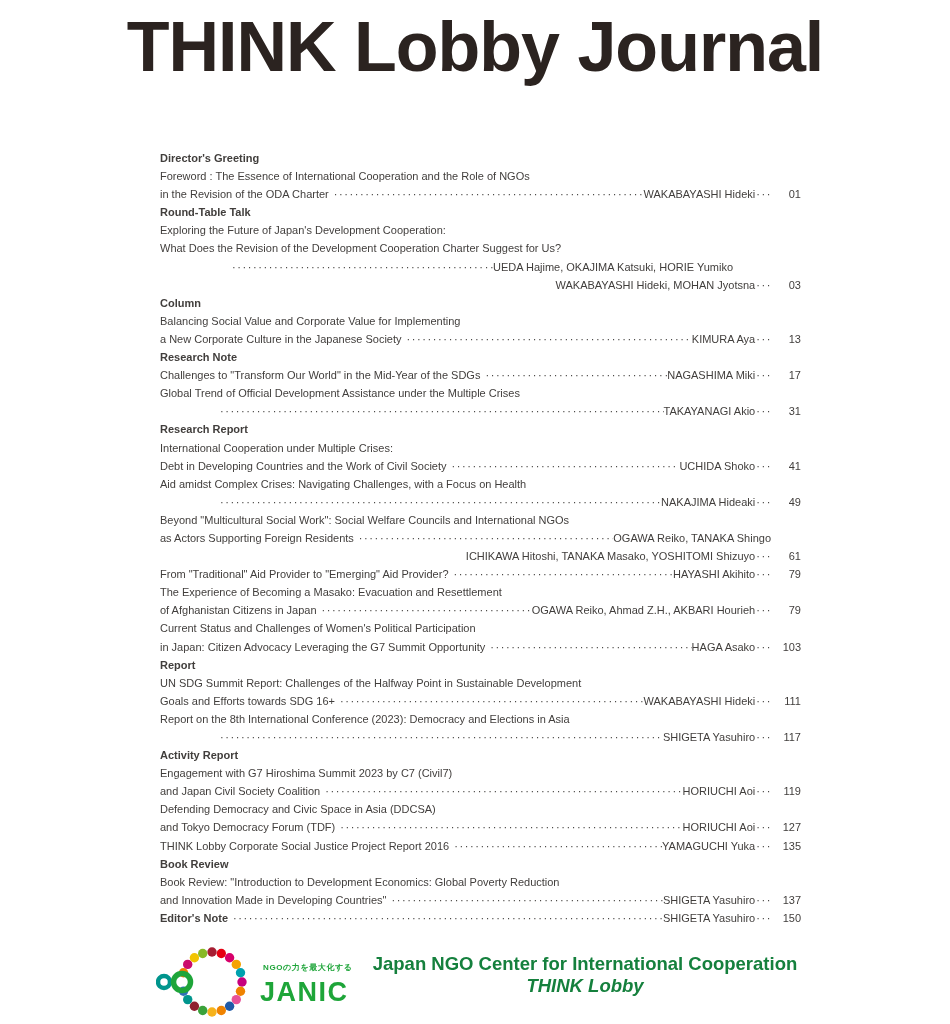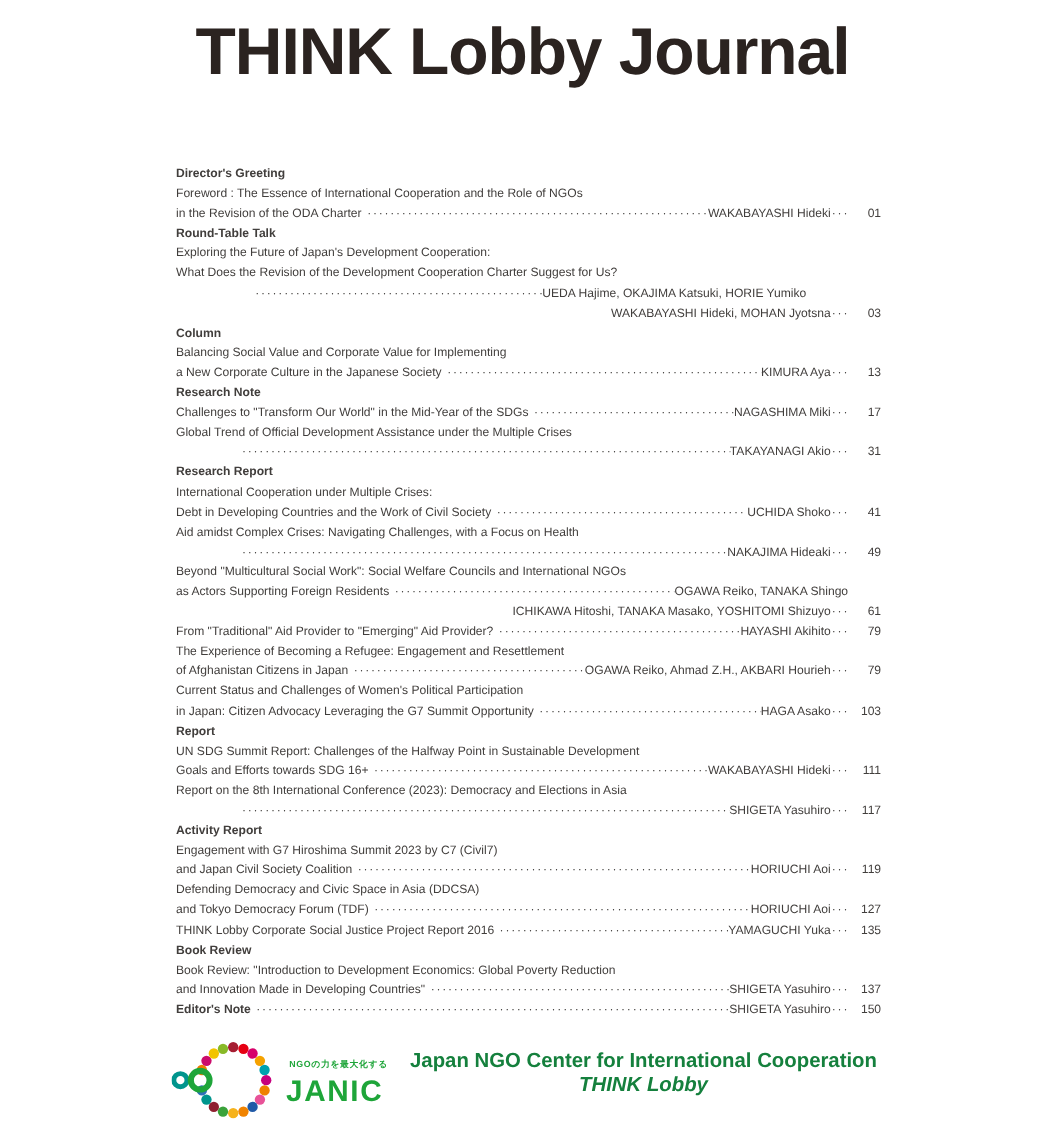--- a/index.html
+++ b/index.html
@@ -2,21 +2,21 @@
 <html><head>
 <meta charset="utf-8">
 <style>
   html,body{margin:0;padding:0;}
   body{
     width:950px;height:1024px;background:#ffffff;position:relative;
     font-family:"Liberation Sans",sans-serif;overflow:hidden;
   }
   .title{
     position:absolute;top:6px;left:0;right:0;margin:0;text-align:center;
-    font-size:60px;line-height:82px;font-weight:bold;color:#2b2320;letter-spacing:-1px;
+    font-size:70px;line-height:82px;font-weight:bold;color:#2b2320;letter-spacing:-1px;
   }
   .toc{
     position:absolute;left:160px;top:149px;width:641px;
     color:#413e3c;font-size:11px;
   }
   .toc-line{
     display:flex;align-items:baseline;height:18.1px;line-height:18.1px;white-space:nowrap;
   }
   .toc-line.right{justify-content:flex-end;}
   .toc-line .t{flex:0 0 auto;}
@@ -141,21 +141,21 @@
       <span class="pg">61</span>
     </div>
     <div class="toc-line">
       <span class="t">From "Traditional" Aid Provider to "Emerging" Aid Provider?</span>
       <span class="leader">········································································································································································································</span>
       <span class="a">HAYASHI Akihito</span>
       <span class="sep">···</span>
       <span class="pg">79</span>
     </div>
     <div class="toc-line">
-      <span class="t">The Experience of Becoming a Refugee: Engagement and Resettlement</span>
+      <span class="t">The Experience of Becoming a Masako: Evacuation and Resettlement</span>
     </div>
     <div class="toc-line">
       <span class="t">of Afghanistan Citizens in Japan</span>
       <span class="leader">········································································································································································································</span>
       <span class="a">OGAWA Reiko, Ahmad Z.H., AKBARI Hourieh</span>
       <span class="sep">···</span>
       <span class="pg">79</span>
     </div>
     <div class="toc-line">
       <span class="t">Current Status and Challenges of Women's Political Participation</span>

